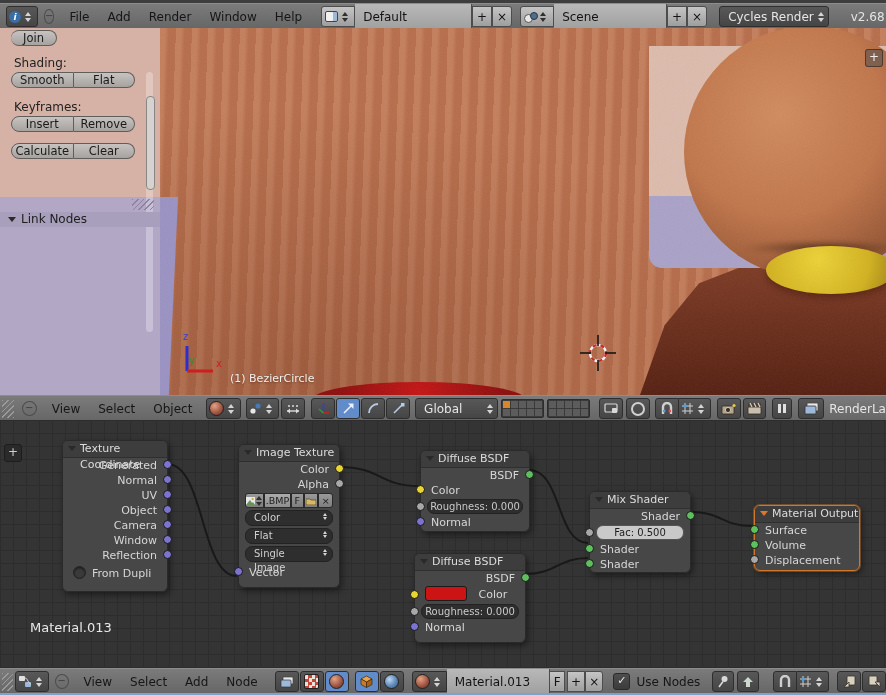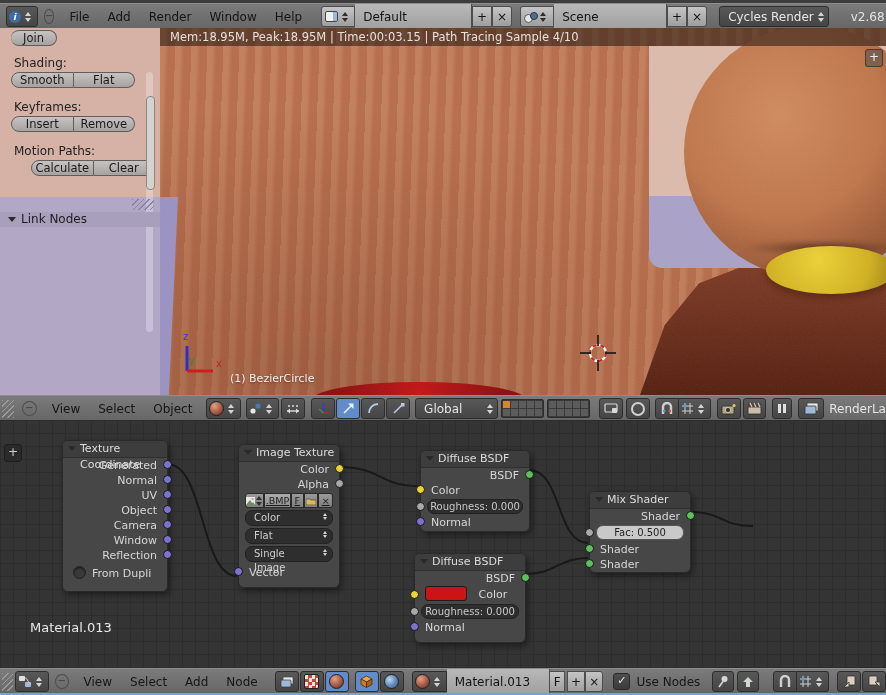--- a/index.html
+++ b/index.html
@@ -107,21 +107,21 @@
   .sk.o{right:-5px;} .sk.i{left:-5px;}
   .slider{height:13px;margin:1px 6px;border-radius:7px;background:#2e2e2e;border:1px solid #222;
         color:#c9c9c9;font-size:10px;line-height:13px;text-align:center;}
   .slider.light{background:#c9c9c9;color:#1d1d1d;border-color:#555;}
   .dd{height:14px;margin:2px 6px;border-radius:7px;background:#2e2e2e;border:1px solid #222;
         color:#cfcfcf;font-size:10px;line-height:14px;padding:0 16px 0 8px;position:relative;}
   .dd .mini{position:absolute;right:5px;top:2px;display:flex;flex-direction:column;gap:1px;}
   .mini .tu{border-left-width:2.5px;border-right-width:2.5px;border-bottom-width:3px;}
   .mini .td{border-left-width:2.5px;border-right-width:2.5px;border-top-width:3px;}
   .idrow{display:flex;height:15px;margin:1px 6px;font-size:9.5px;}
-  .idrow > div{display:flex;align-items:center;justify-content:center;border:1px solid #2a2a2a;color:#1b1b1b;text-decoration:underline;}
+  .idrow > div{display:flex;align-items:center;justify-content:center;border:1px solid #2a2a2a;color:#1b1b1b;}
   .swatch{display:inline-block;width:40px;height:13px;border-radius:3px;border:1px solid #1c1c1c;vertical-align:-3px;margin-right:8px;}
   .radio{display:inline-block;width:11px;height:11px;border-radius:50%;background:#3a3a3a;border:1px solid #222;
         vertical-align:-2px;margin-right:6px;box-shadow:inset 0 1px 2px rgba(0,0,0,.6);}
   
   .layers{display:flex;gap:3px;margin:0 3px;}
   .lgrid{display:grid;grid-template-columns:repeat(5,7px);grid-template-rows:7px 7px;gap:1px;
         background:#3a3a3a;padding:1px;border:1px solid #2c2c2c;border-radius:2px;}
   .lcell{background:#5c5c5c;} .lcell.on{background:#d8862a;}
   .pausebars{display:inline-flex;gap:2px;} .pausebars i{width:3px;height:9px;background:#e0e0e0;display:block;}
   .chk{width:15px;height:15px;border-radius:3px;background:linear-gradient(#4e4e4e,#3c3c3c);border:1px solid #2a2a2a;
@@ -217,21 +217,20 @@
           <feTurbulence type="fractalNoise" baseFrequency="0.8" numOctaves="2" stitchTiles="stitch"></feTurbulence>
         <feColorMatrix type="saturate" values="0"></feColorMatrix>
         <feComponentTransfer>
             <feFuncA type="linear" slope="0.45"></feFuncA>
           </feComponentTransfer>
         <feComposite operator="in" in2="SourceGraphic"></feComposite>
         </filter>
       <rect width="100%" height="100%" filter="url(#grain)" opacity="0.5"></rect>
     </svg>
 
-    <div id="stats-bar">Mem:18.95M, Peak:18.95M | Time:00:03.15 | Path Tracing Sample 4/10</div>
     <div id="vp-plus">+</div>
 
     <svg id="gizmo" width="52" height="52">
       <line x1="12" y1="43" x2="12" y2="18" stroke="#2e2ecc" stroke-width="3"></line>
       <line x1="12" y1="43" x2="38" y2="43" stroke="#cc1f1f" stroke-width="3"></line>
       <text x="8" y="12" fill="#3a3ad8" font-size="10">z</text>
       <text x="14" y="36" fill="#2d8f2d" font-size="10">y</text>
       <text x="41" y="39" fill="#cc1f1f" font-size="10">x</text>
     </svg>
 
@@ -255,21 +254,21 @@
         <div class="tsbtn" style="top:44px;">
           <div>Smooth</div>
           <div>Flat</div>
         </div>
         <div class="ts-label" style="top:72px;">Keyframes:</div>
         <div class="tsbtn" style="top:88px;">
           <div>Insert</div>
           <div>Remove</div>
         </div>
         <div class="ts-label" style="top:116px;">Motion Paths:</div>
-        <div class="tsbtn" style="top:132px;margin-left:20px;">
+        <div class="tsbtn" style="top:115px;">
           <div>Calculate</div>
           <div>Clear</div>
         </div>
         <div class="ts-label" style="top:160px;margin-top:19px;">Repeat:</div>
       </div>
       <div id="ts-bottom"></div>
       <div id="ts-scroll-track"></div>
       <div id="ts-scroll-thumb"></div>
       <div id="link-nodes">
         <span class="tri-collapse"></span><span>Link Nodes</span>
@@ -523,20 +522,26 @@
       <div class="nhead"><span class="ntri"></span><span>Mix Shader</span></div>
       <div class="nrow out"><span>Shader</span><span class="sk o" style="background: rgb(95, 191, 95);"></span></div>
       <div style="position:relative;">
         <span class="sk i" style="top: 3px; background: rgb(168, 168, 168);"></span>
         <div class="slider light">Fac: 0.500</div>
       </div>
       <div class="nrow" style="margin-top:2px;"><span class="sk i" style="background: rgb(95, 191, 95);"></span><span>Shader</span></div>
       <div class="nrow"><span class="sk i" style="background: rgb(95, 191, 95);"></span><span>Shader</span></div>
     </div>
 
+    <div class="node active" style="left:754px;top:85px;width:104px;height:64px;">
+      <div class="nhead"><span class="ntri"></span><span>Material Output</span></div>
+      <div class="nrow"><span class="sk i" style="background: rgb(95, 191, 95);"></span><span>Surface</span></div>
+      <div class="nrow"><span class="sk i" style="background: rgb(95, 191, 95);"></span><span>Volume</span></div>
+      <div class="nrow"><span class="sk i" style="background: rgb(168, 168, 168);"></span><span>Displacement</span></div>
+    </div>
 
     <div class="node" style="left:414px;top:133px;width:110px;height:88px;">
       <div class="nhead"><span class="ntri"></span><span>Diffuse BSDF</span></div>
       <div class="nrow out"><span>BSDF</span><span class="sk o" style="background: rgb(95, 191, 95);"></span></div>
       <div class="nrow" style="height:17px;line-height:17px;">
         <span class="sk i" style="top: 4px; background: rgb(232, 212, 52);"></span>
         <span class="swatch" style="background: rgb(204, 20, 20);"></span>
         <span>Color</span>
       </div>
       <div style="position:relative;">

